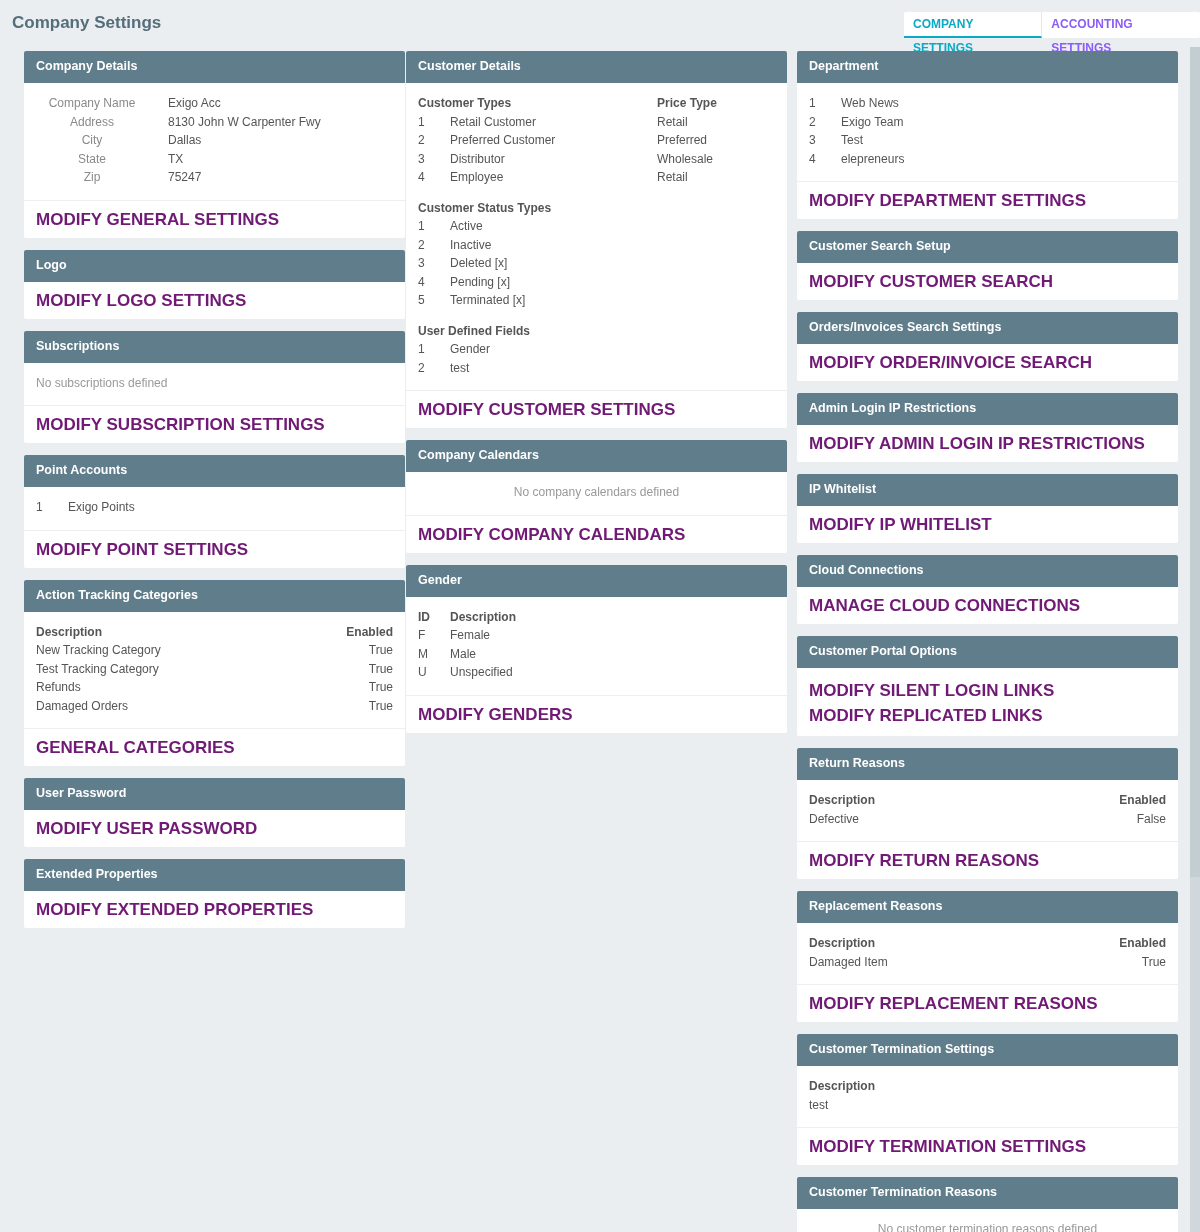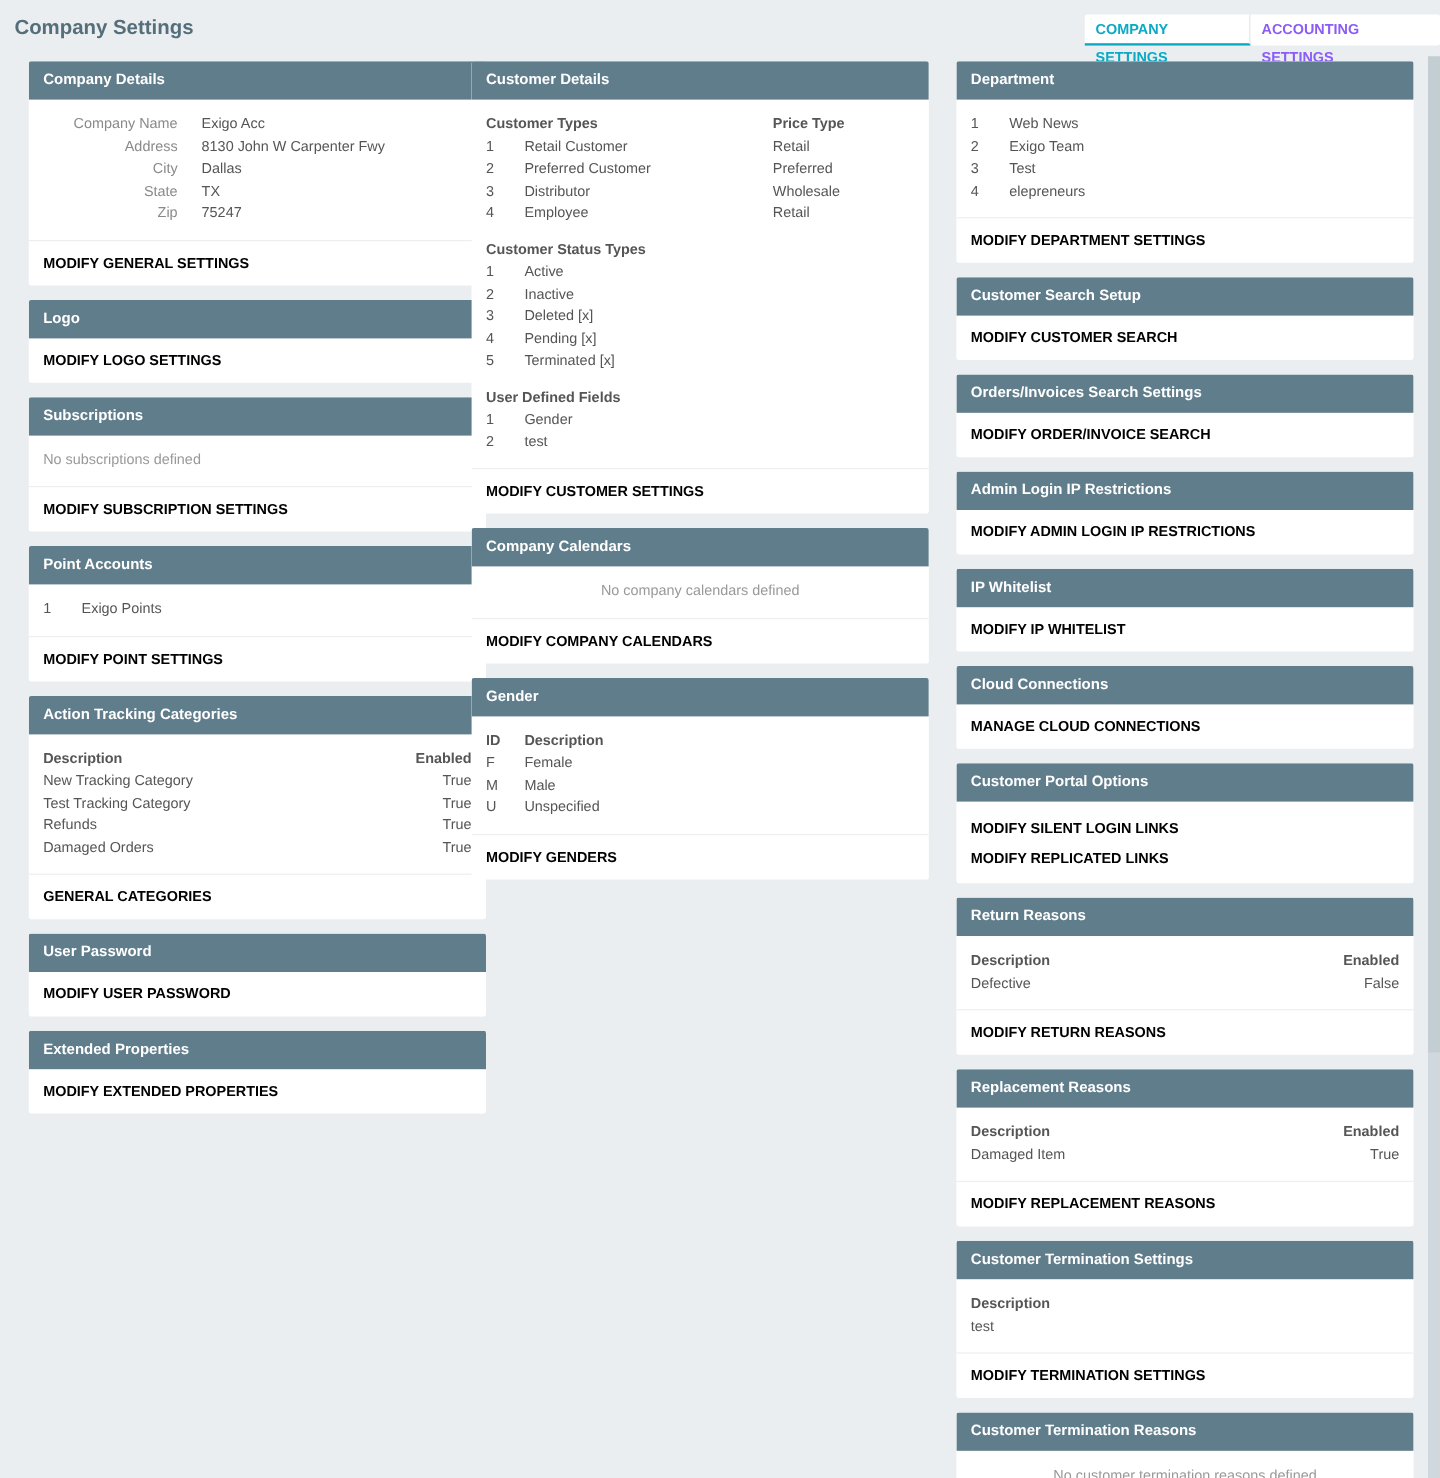--- a/index.html
+++ b/index.html
@@ -29,40 +29,40 @@
   .scrollbar {
     position: absolute; left: 1190px; top: 47px; width: 10px; height: 1185px;
     background: #d0d8dd;
   }
   .scroll-thumb {
     position: absolute; left: 0; top: 0; width: 10px; height: 830px;
     background: #c3ced3;
   }
   .col { position: absolute; top: 51px; width: 381px; }
   .col1 { left: 24px; }
-  .col2 { left: 393px; }
+  .col2 { left: 406px; }
   .col3 { left: 797px; }
   .panel {
     background: #fff; border-radius: 2px; margin-bottom: 12px;
     overflow: hidden;
   }
   .panel-head {
     background: #607d8b; color: #fff; font-weight: bold;
     font-size: 12.5px; height: 32px; line-height: 31px; padding: 0 12px;
   }
   .panel-body { padding: 11px 12px 13px; line-height: 18.5px; border-bottom: 1px solid #eee; }
   .panel-foot { padding: 0 12px; }
   .link {
-    display: block; color: #000000; font-weight: bold; font-size: 12px;
+    display: block; color: #701a75; font-weight: bold; font-size: 17px;
     line-height: 37px; text-decoration: none; cursor: pointer;
   }
   .foot-multi { padding: 10px 12px 8px; }
   .foot-multi .link { line-height: 25px; }
   .kv-row { display: flex; }
-  .kv-key { width: 132px; text-align: right; color: #8a8a8a; padding-right: 20px; }
+  .kv-key { width: 132px; text-align: center; color: #8a8a8a; padding-right: 20px; }
   .kv-val { color: #555; }
   .num-row { display: flex; }
   .num { width: 32px; }
   .sub-head { font-weight: bold; color: #555; }
   .mt { margin-top: 12px; }
   .empty { color: #999; }
   .center { text-align: center; }
   .tbl-row { display: flex; justify-content: space-between; }
   .two-col { display: flex; }
   .two-col .left { width: 239px; }

